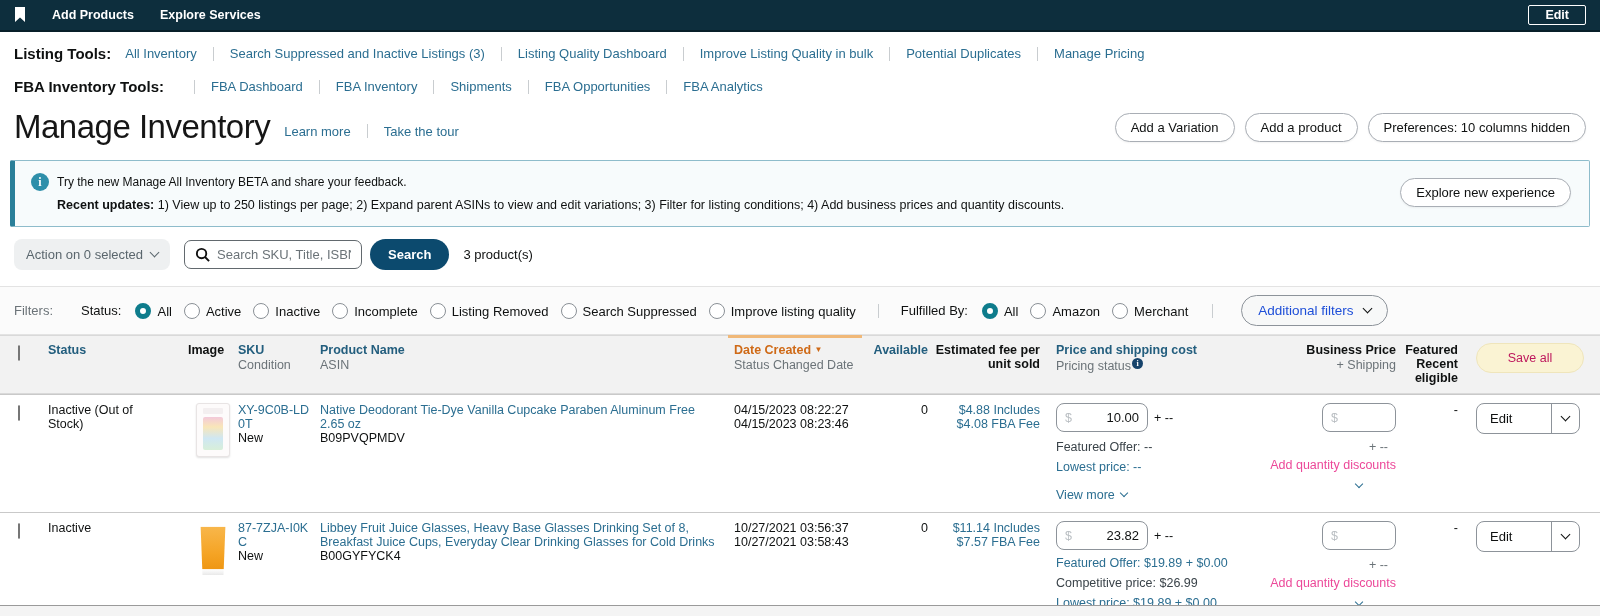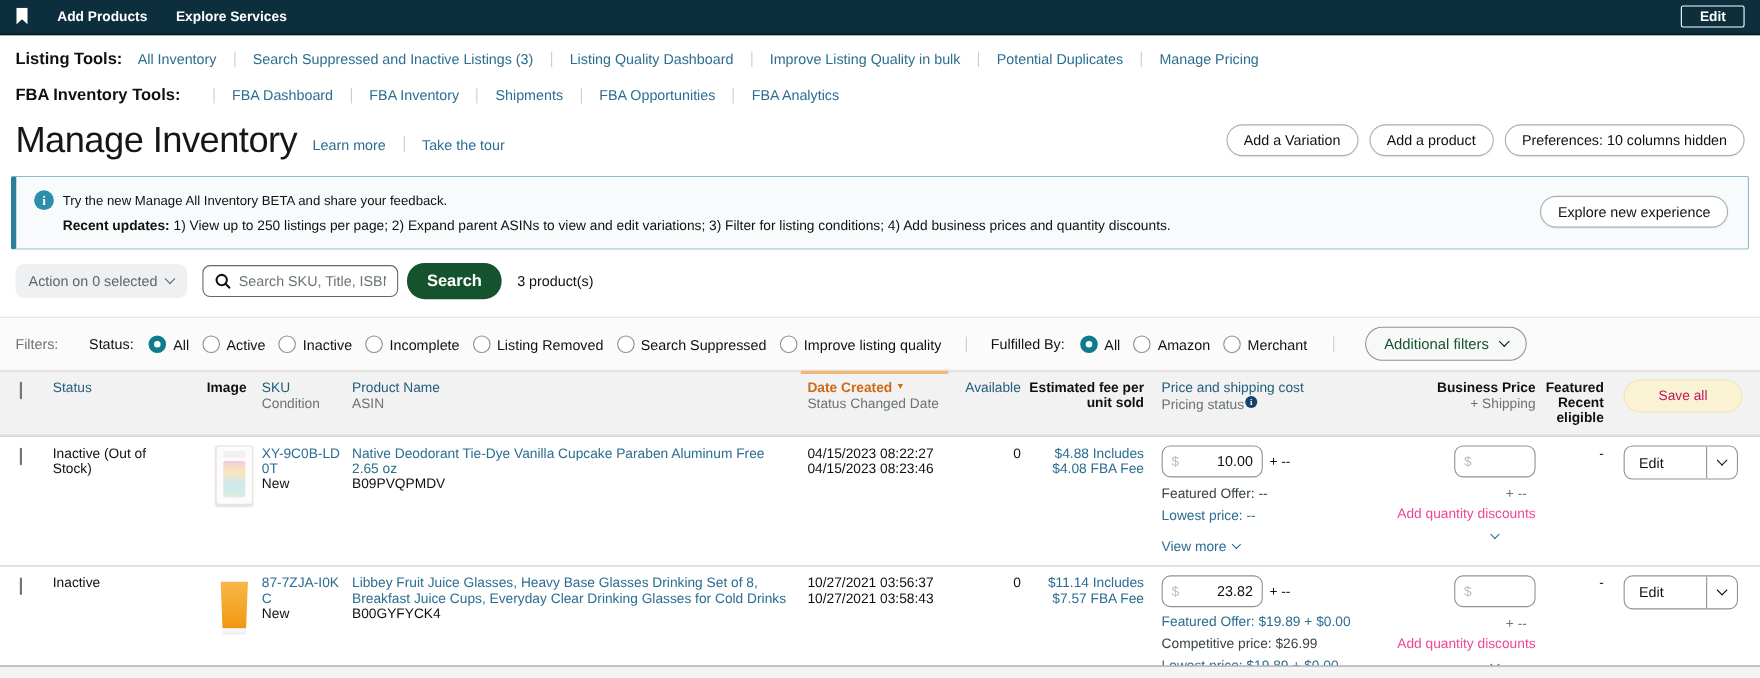--- a/index.html
+++ b/index.html
@@ -46,48 +46,48 @@
   
   .actionbar { display:flex; align-items:center; padding:12px 14px; gap:14px; }
   .action-dropdown { background:#eef0f1; border-radius:8px; padding:8px 12px; color:#5a666d;
     font-size:13px; display:flex; align-items:center; gap:8px; cursor:pointer; }
   .search-wrap { display:flex; align-items:center; gap:8px; }
   .search-box { display:flex; align-items:center; border:1px solid #62696e; border-radius:7px;
     padding:6px 10px; width:178px; background:#fff; }
   .search-box input { border:none; outline:none; font-size:13px; width:100%;
     color:#0f1111; font-family:"Liberation Sans",sans-serif; }
   .search-box input::placeholder { color:#6b7378; }
-  .search-btn { background:#14532d; color:#fff; font-weight:bold; font-size:15px;
+  .search-btn { background:#0c4a6e; color:#fff; font-weight:bold; font-size:13px;
     border:none; border-radius:16px; padding:8px 18px; cursor:pointer;
     font-family:"Liberation Sans",sans-serif; }
   .prod-count { font-size:13px; }
 
   
   .filterbar { border-top:1px solid #e3e3e3; border-bottom:1px solid #e3e3e3; background:#fbfbfb;
     display:flex; align-items:center; padding:8px 14px; margin-top:4px; font-size:13px; }
   .filterbar .flabel { color:#6b7378; margin-right:28px; }
   .fgroup { display:flex; align-items:center; gap:12px; }
   .fgroup .glabel { margin-right:2px; }
   .fopt { display:flex; align-items:flex-end; gap:6px; cursor:pointer; white-space:nowrap; }
   .radio { width:16px; height:16px; border-radius:50%; border:1.5px solid #8a9096; background:#fff; flex:0 0 16px; }
   .radio.sel { border:5px solid #0e7c8c; }
   .addl-btn { background:#f7f8f8; border:1px solid #8d939a; border-radius:18px; padding:7px 16px;
     font-size:13.5px; display:flex; align-items:center; gap:10px; cursor:pointer; margin-left:4px;
-    font-family:"Liberation Sans",sans-serif; color:#14532d; }
+    font-family:"Liberation Sans",sans-serif; color:#1d4ed8; }
 
   
   .chev { display:inline-block; width:7px; height:7px; border-right:1.7px solid #5a666d;
     border-bottom:1.7px solid #5a666d; transform:rotate(45deg); margin-top:-4px; }
   .chev.dark { border-color:#0f1111; }
   .chev.blue { border-color:#2b6e91; width:6px; height:6px; }
   .trow { display:flex; align-items:flex-start; }
   .thead { background:#f2f2f2; border-top:1px solid #d9d9d9; border-bottom:1px solid #d9d9d9;
     padding:7px 0 8px 0; font-size:12.5px; position:relative; }
   .thead .hmain { font-weight:bold; }
-  .thead .hlink { color:#235e7e; font-weight:normal; cursor:pointer; }
+  .thead .hlink { color:#235e7e; font-weight:bold; cursor:pointer; }
   .thead .hsub { color:#6b7378; font-weight:normal; margin-top:1px; }
   .sort-col { position:relative; }
   .sort-bar { position:absolute; top:-8px; left:-6px; right:10px; height:3px; background:#f0b878; }
   .hsort { color:#cf6a17; font-weight:bold; cursor:pointer; }
   .tri { font-size:8px; color:#cf6a17; vertical-align:2px; }
   .pricing-info-icon { display:inline-block; width:11px; height:11px; border-radius:50%;
     background:#16436b; color:#fff; font-size:8px; font-weight:bold; text-align:center;
     line-height:11px; vertical-align:4px; margin-left:1px; font-family:"Liberation Serif",serif; }
 
   .saveall-btn { background:#faf3d3; border:1px solid #efe5bb; border-radius:15px; color:#be185d;

